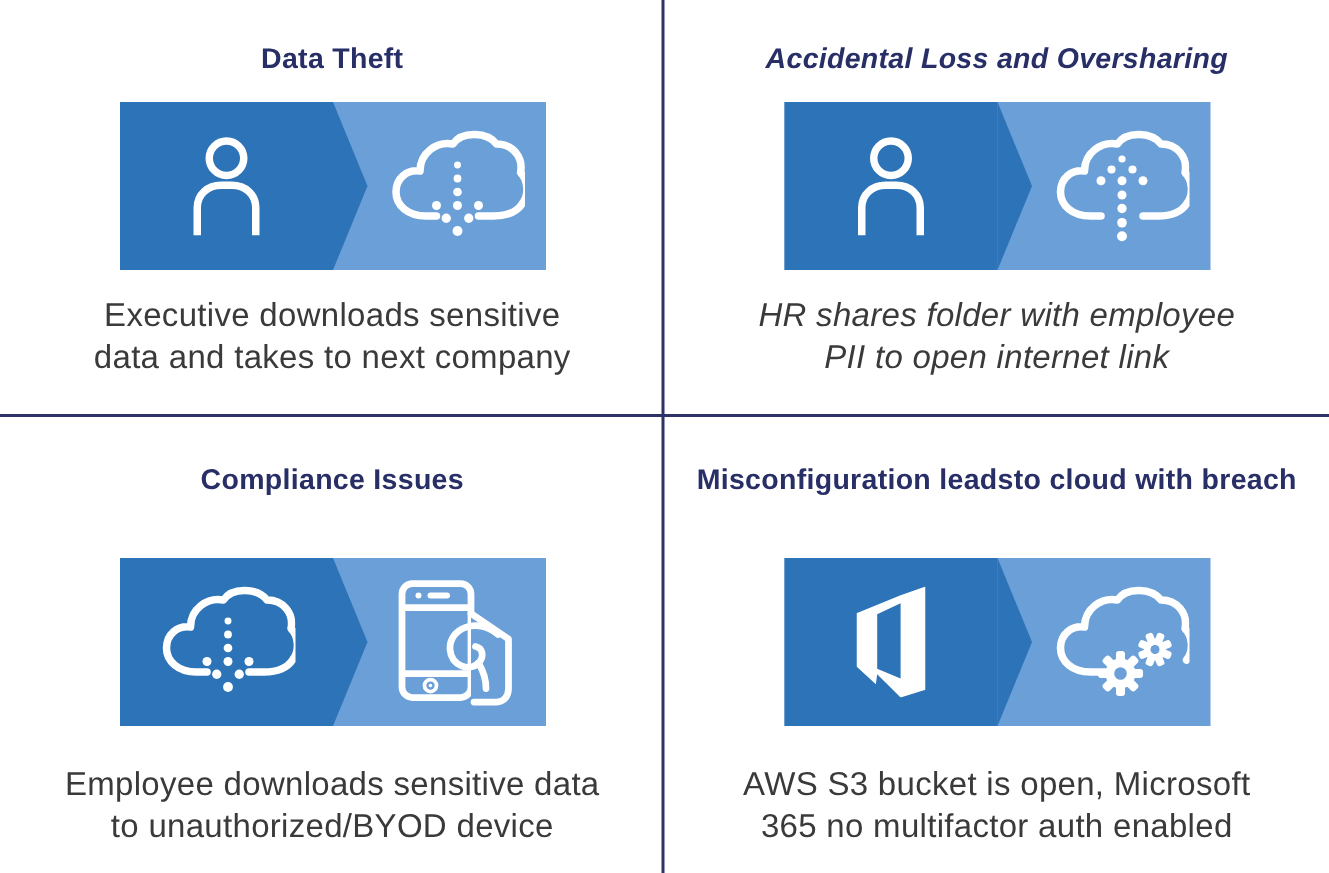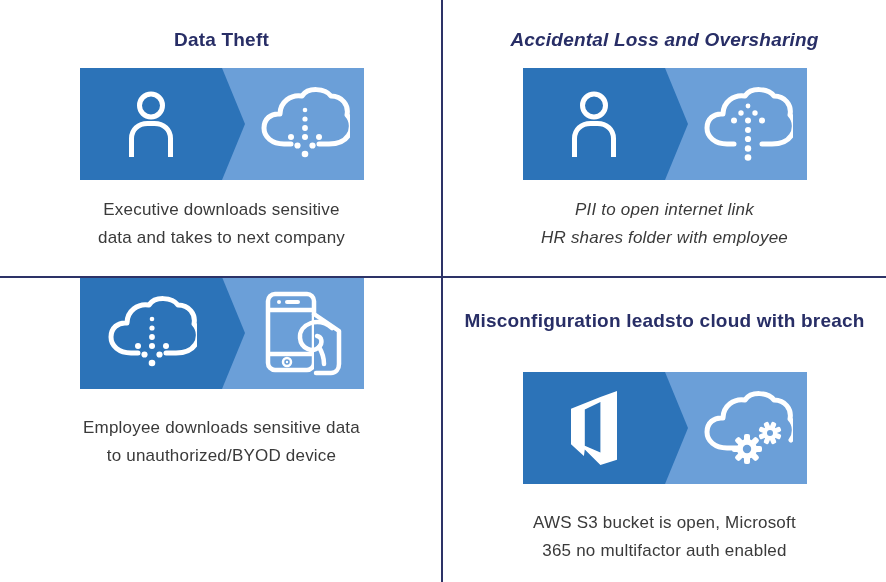--- a/index.html
+++ b/index.html
@@ -25,21 +25,21 @@
 
   .banner { position:relative; width:284px; height:112px; background:#6b9fd8; flex:0 0 auto; }
   .banner-left  { position:absolute; left:0; top:0; width:142px; height:112px; background:#2c73b8; }
   .banner-arrow { position:absolute; left:142px; top:0; width:0; height:0;
                   border-left:23px solid #2c73b8;
                   border-top:56px solid transparent; border-bottom:56px solid transparent; }
   .icon-box { position:absolute; top:0; height:112px; display:flex; align-items:center; justify-content:center; }
   .icon-left  { left:0; width:142px; }
   .icon-right { left:164px; width:120px; }
 
-  .q-caption { font-size:17px; color:#3a3a3a; line-height:28px; text-align:center;
+  .q-caption { font-size:22px; color:#3a3a3a; line-height:28px; text-align:center;
                letter-spacing:.2px; }
   .quad.top .q-caption    { margin-top:16px; }
   .quad.bottom .q-caption { margin-top:25px; }
   .c-line { display:block; }
 
   svg { display:block; }
 </style>
 </head>
 <body>
 
@@ -108,26 +108,30 @@
               <circle cx="61" cy="34.5" r="3"></circle>
             <circle cx="47" cy="44" r="3"></circle>
               <circle cx="47" cy="53" r="3.1"></circle>
             <circle cx="47" cy="62.5" r="3.2"></circle>
               <circle cx="47" cy="71.5" r="3.3"></circle>
           </g>
         </svg>
       </div>
     </div>
     <p class="q-caption">
+      <span class="c-line">HR shares folder with employee</span>
       <span class="c-line">PII to open internet link</span>
-      <span class="c-line">HR shares folder with employee</span>
     </p>
   </section>
 
   <section class="quad bottom" id="q-bl">
+    <h2 class="q-title">
+      <span class="t-line">Compliance Issues</span>
+      <span class="t-line"></span>
+    </h2>
     <div class="banner">
       <div class="banner-left"></div>
       <div class="banner-arrow"></div>
       <div class="icon-box icon-left">
         <svg width="92" height="76" viewBox="0 0 92 76">
           <path d="M33,58 L26,58 C14,58 6,51 6,42 C6,33 13,27 22,28 C22,16 33,8 44,10 C50,1 67,2 73,10 C84,10 91,19 89,29 C94,34 95,44 90,50 C86,56 79,58 71,58 L61,58" fill="none" stroke="#ffffff" stroke-width="5" stroke-linecap="round" stroke-linejoin="round"></path>
           <g fill="#ffffff">
             <circle cx="47" cy="24" r="2.3"></circle>
               <circle cx="47" cy="33" r="2.6"></circle>
               <circle cx="47" cy="42" r="2.9"></circle>

